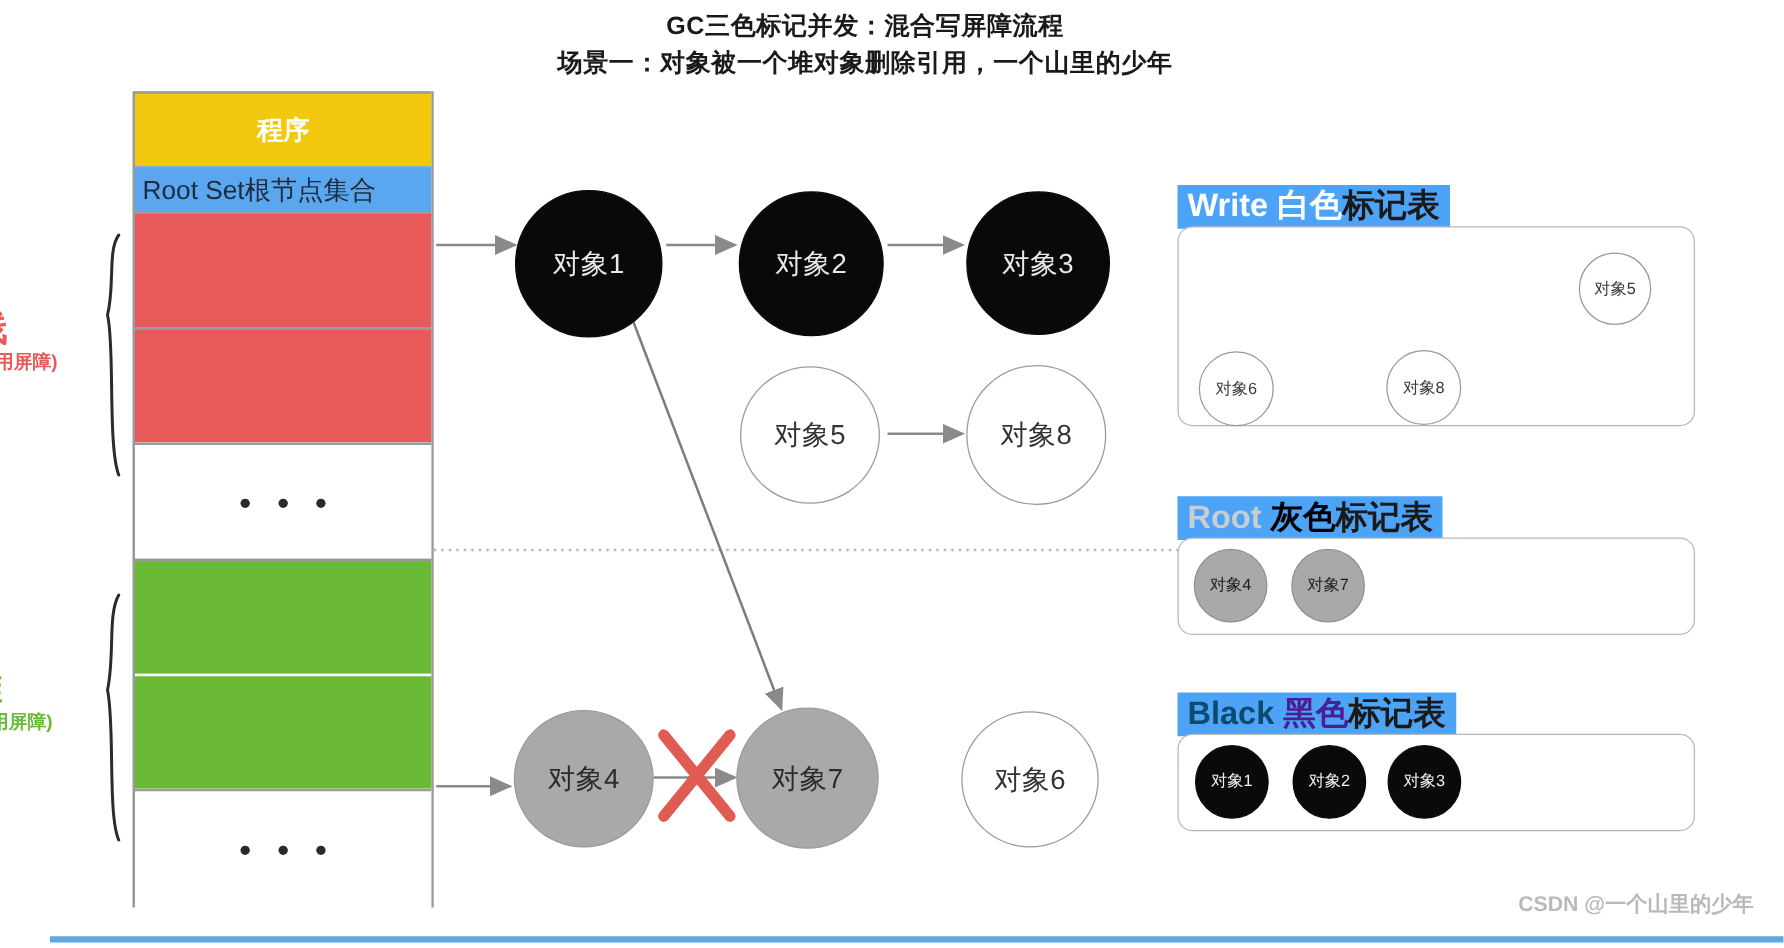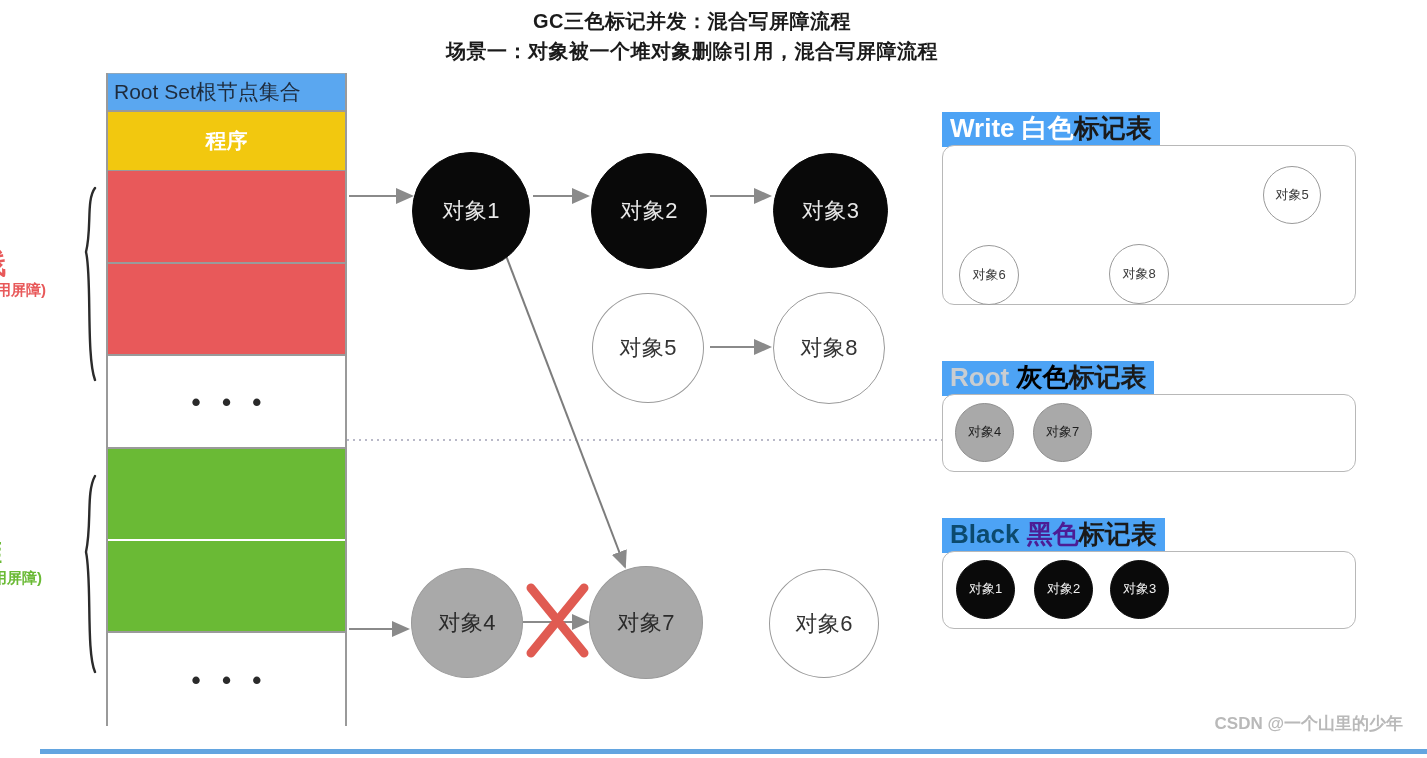--- a/index.html
+++ b/index.html
@@ -128,21 +128,21 @@
     align-items: center;
     justify-content: center;
     font-size: 22px;
     letter-spacing: 0.5px;
   }
   .node.black { background: #090909; color: #e8e8e8; border: 1px solid #090909; }
   .node.white { background: #ffffff; color: #333333; border: 1.5px solid #9a9a9a; }
   .node.grey  { background: #a9a9a9; color: #2b2b2b; border: 1.5px solid #9a9a9a; }
 
   
-  .mtable { position: absolute; }
+  .mtable { position: absolute; margin-top: 36px; }
   .mtable-header {
     display: inline-block;
     background: #4da3f5;
     padding: 2px 8px 3px 8px;
     font-size: 26px;
     font-weight: bold;
     white-space: nowrap;
     line-height: 1.15;
   }
   .mtable-box {
@@ -195,29 +195,29 @@
     pointer-events: none;
   }
 </style>
 </head>
 <body>
 
 <div id="canvas">
 
   <div class="title-wrap">
     <div class="title-line1">GC三色标记并发：混合写屏障流程</div>
-    <div class="title-line2">场景一：对象被一个堆对象删除引用，混合写屏障流程</div>
+    <div class="title-line2">场景一：对象被一个堆对象删除引用，一个山里的少年</div>
   </div>
 
   <div class="mem-col">
+    <div class="mem-cell cell-program">
+      <span>程序</span>
+    </div>
     <div class="mem-cell cell-rootset">
       <span>Root Set根节点集合</span>
-    </div>
-    <div class="mem-cell cell-program">
-      <span>程序</span>
     </div>
     <div class="mem-cell cell-red"></div>
     <div class="mem-cell cell-red second"></div>
     <div class="mem-cell cell-blank">
       <span class="ellipsis-dots">• • •</span>
     </div>
     <div class="mem-cell cell-green"></div>
     <div class="mem-cell cell-green second"></div>
     <div class="mem-cell cell-blank-bottom">
       <span class="ellipsis-dots">• • •</span>

